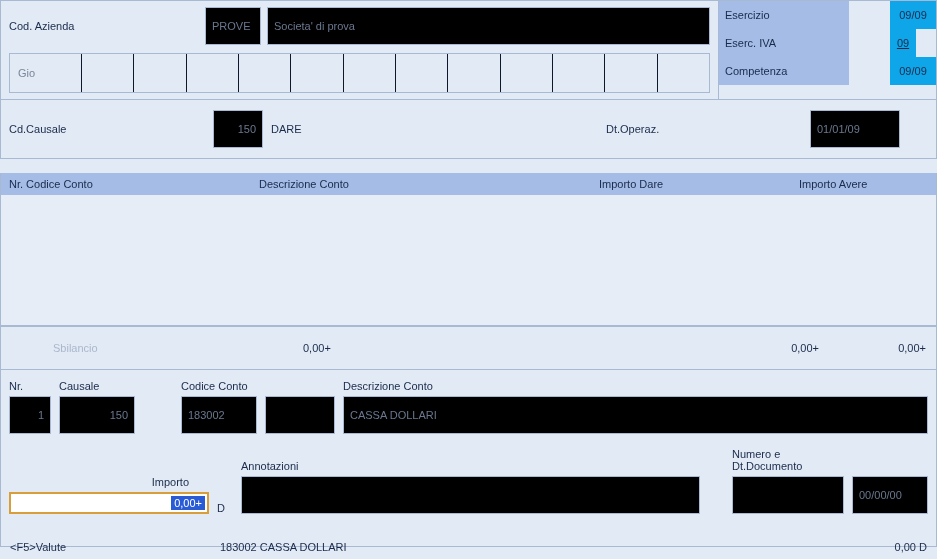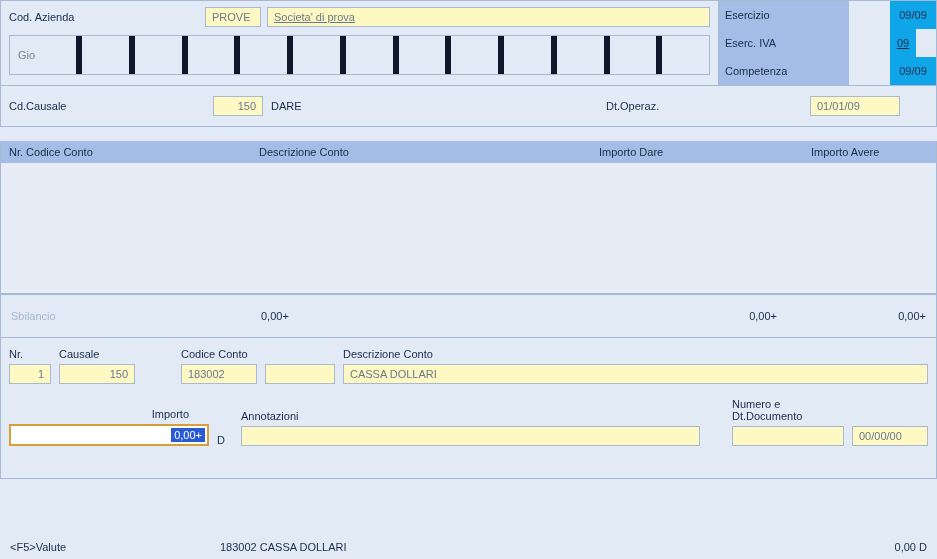--- a/index.html
+++ b/index.html
@@ -49,35 +49,35 @@
     color: #1a2b4a;
     min-width: 46px;
     justify-content: center;
   }
   .top-right-val.small { min-width: 26px; text-decoration: underline; }
   .row { display: flex; align-items: center; gap: 6px; }
   .label { color: #1a2b4a; }
   .gray-label { color: #7a8699; }
   .input-box {
     border: 1px solid #a8b9d4;
-    background: #fef9c3;
-    height: 20px;
+    background: #000000;
+    height: 38px;
     padding: 2px 6px;
     color: #6a788f;
     display: inline-flex;
     align-items: center;
   }
   .input-box.ralign { justify-content: flex-end; }
   .gio-row {
     display: flex;
     border-top: 1px solid #a8b9d4;
     height: 40px;
   }
   .gio-cell {
-    border-right: 6px solid #0f172a;
+    border-right: 1px solid #0f172a;
     display: flex;
     align-items: center;
     justify-content: center;
     padding: 0 8px;
     color: #7a8699;
   }
   .gio-cell:first-child { width: 72px; justify-content: flex-start; }
   .gio-cell:not(:first-child) { flex: 1; }
   .gio-cell:last-child { border-right: none; }
 
@@ -99,36 +99,36 @@
     background: #a4bce6;
     display: flex;
     height: 22px;
     align-items: center;
     color: #1a2b4a;
   }
   .table-header > div { padding-left: 8px; }
   .col1 { width: 250px; }
   .col2 { width: 340px; }
   .col3 { width: 200px; }
-  .col4 { flex: 1; margin-left: 12px; }
+  .col4 { flex: 1; }
   .table-body {
     height: 130px;
     background: #e7edf6;
   }
 
   .sbilancio {
     border: 1px solid #a8b9d4;
     border-top: 1px solid #a8b9d4;
     display: flex;
     align-items: center;
     height: 44px;
     padding: 0 10px;
     margin-top: 0;
   }
-  .sbilancio .lbl { color: #aab7cc; width: 250px; }
+  .sbilancio .lbl { color: #aab7cc; width: 250px; margin-left: 42px; }
   .sbilancio .v1 { width: 340px; text-align: left; }
   .sbilancio .v2 { width: 200px; text-align: right; padding-right: 24px; }
   .sbilancio .v3 { flex: 1; text-align: right; }
 
   .bottom-panel {
     border: 1px solid #a8b9d4;
     border-top: none;
     padding: 10px 8px 32px 8px;
   }
   .bp-row { display: flex; gap: 8px; align-items: flex-end; }
@@ -163,21 +163,21 @@
   .footer .f3 { }
 </style>
 </head>
 <body>
 
 <div class="top-row">
   <div class="top-left">
     <div class="row" style="margin-bottom:8px;">
       <span class="label" style="width:190px;">Cod. Azienda</span>
       <span class="input-box" style="width:56px;">PROVE</span>
-      <span class="input-box" style="flex:1;text-decoration:underline;">Societa' di prova</span>
+      <span class="input-box" style="flex:1;">Societa' di prova</span>
     </div>
     <div class="gio-row" style="border:1px solid #a8b9d4;">
       <div class="gio-cell">
           <span class="gray-label">Gio</span>
         </div>
       <div class="gio-cell"></div>
       <div class="gio-cell"></div>
       <div class="gio-cell"></div>
       <div class="gio-cell"></div>
       <div class="gio-cell"></div>

